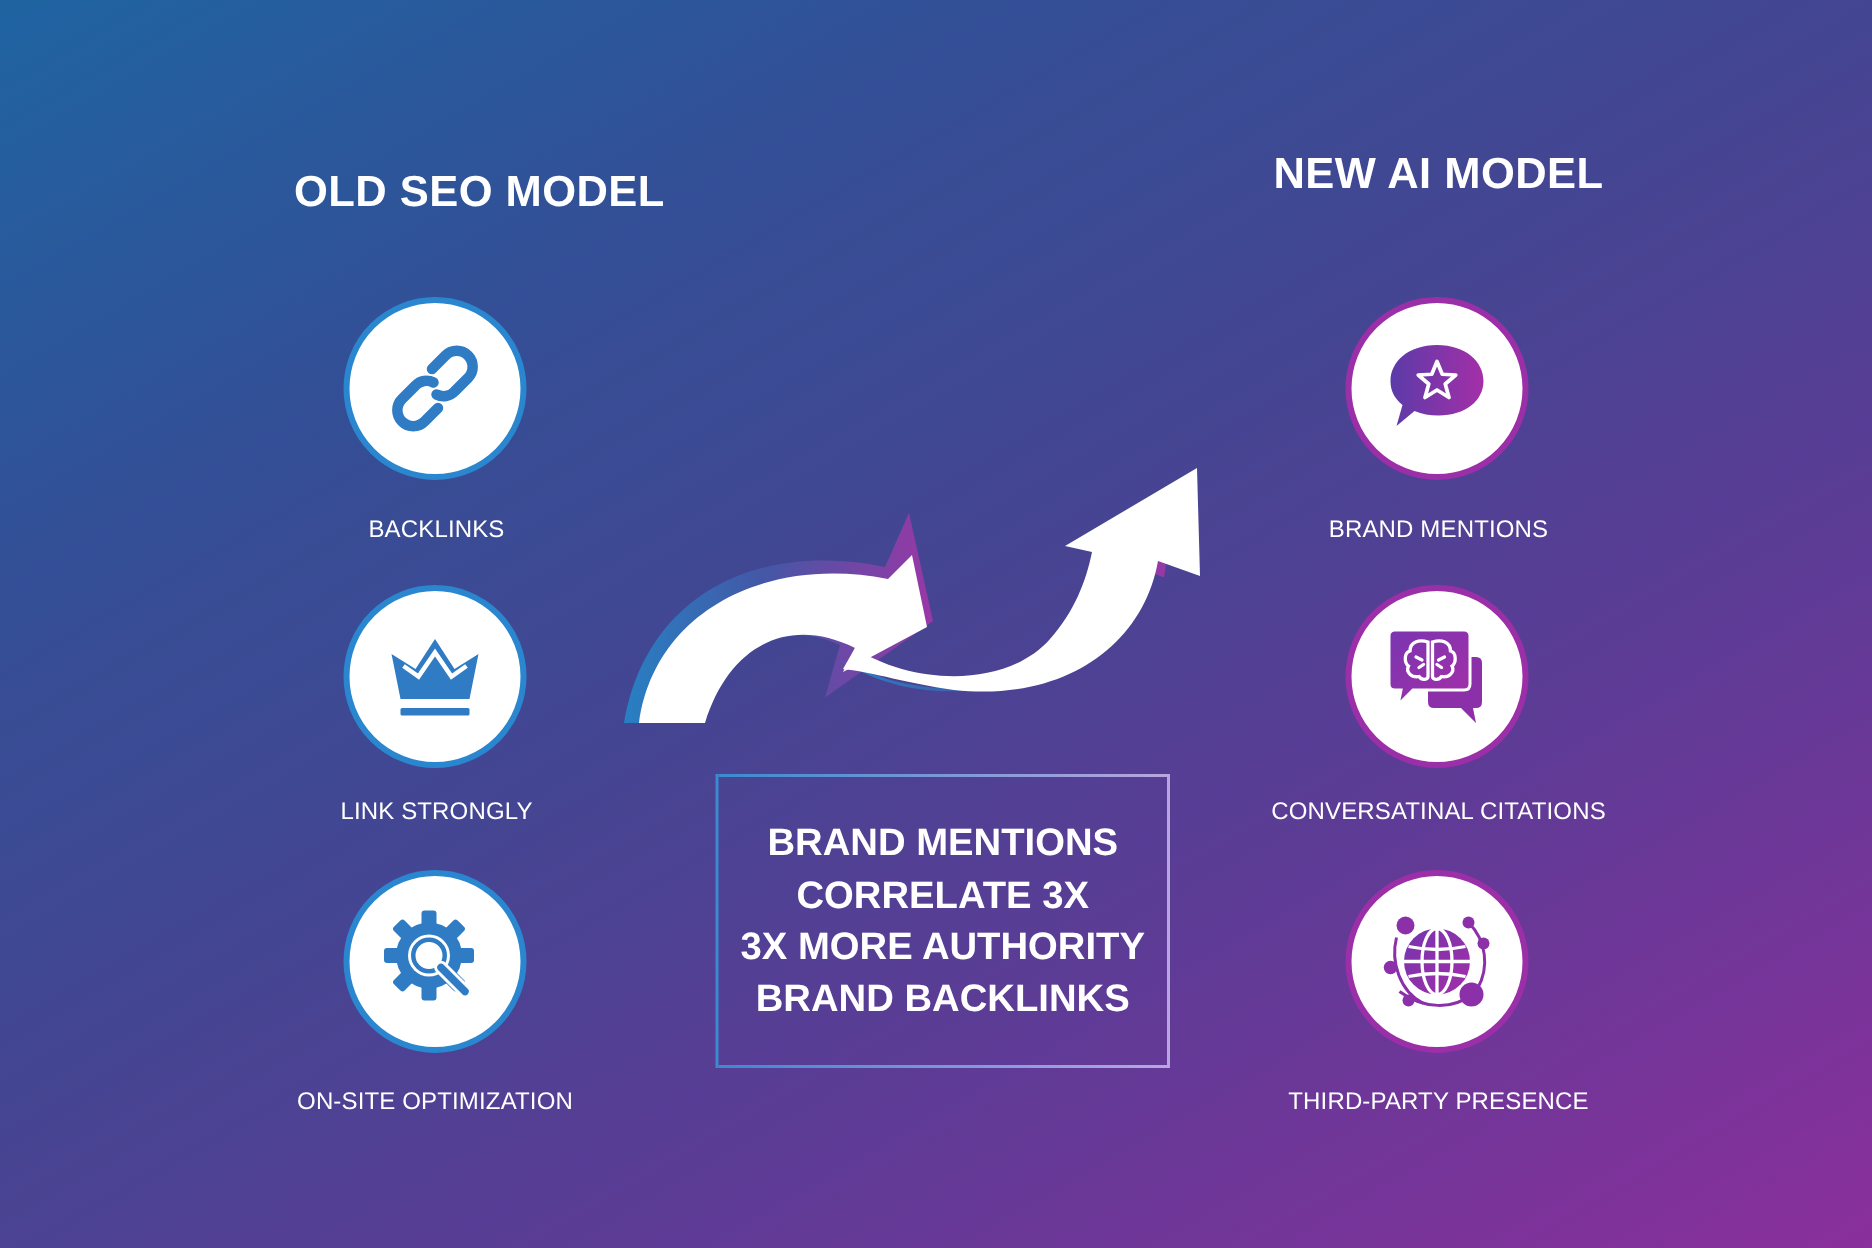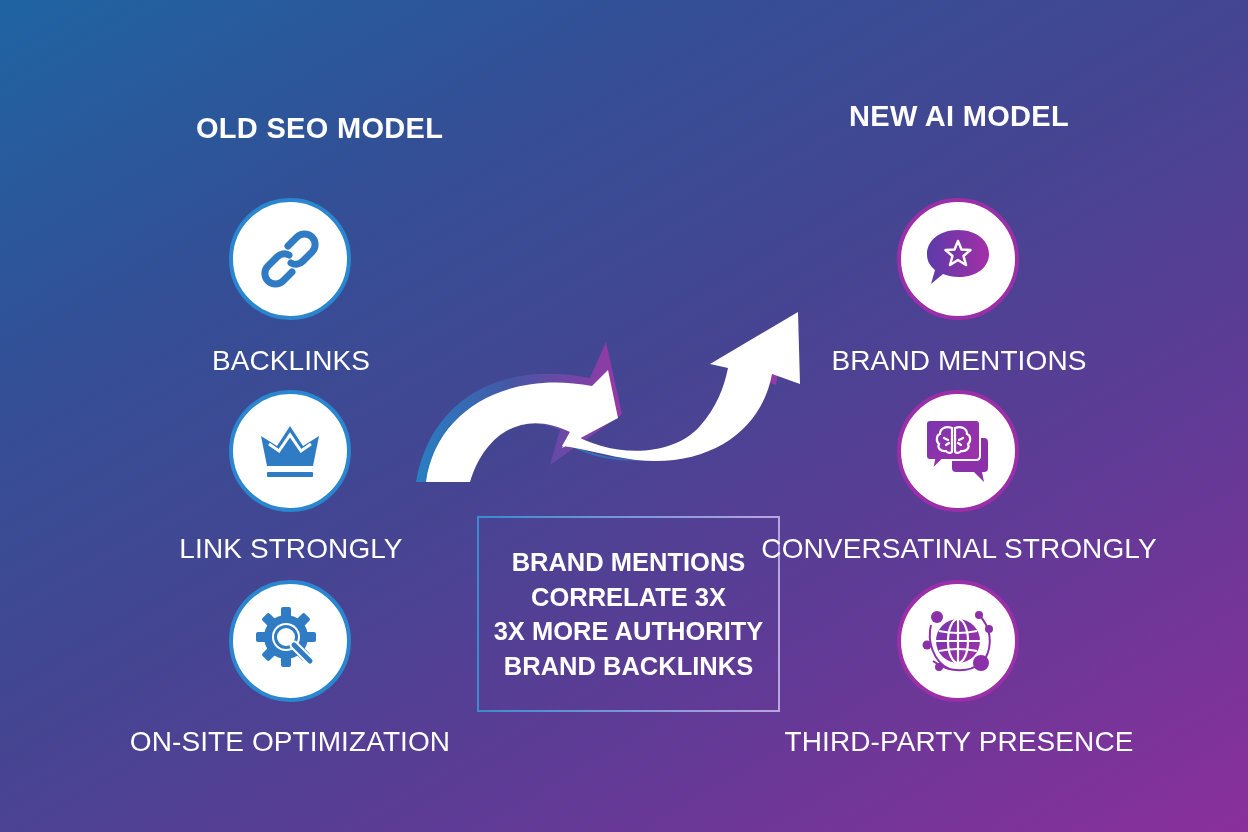--- a/index.html
+++ b/index.html
@@ -4,21 +4,21 @@
 <style>
   html,body{margin:0;padding:0;}
   body{width:1248px;height:832px;overflow:hidden;position:relative;
     font-family:"Liberation Sans","DejaVu Sans",sans-serif;
     background:linear-gradient(150deg,#1F64A2 0%,#334F96 25%,#454592 48%,#5E3B96 70%,#8A2F9C 100%);}
   .title{position:absolute;color:#fff;font-weight:bold;font-size:29px;letter-spacing:0.3px;white-space:nowrap;}
   .circle{position:absolute;width:122px;height:122px;border-radius:50%;background:#fff;box-sizing:border-box;}
   .circle.old{border:4px solid #2A86CE;}
   .circle.new{border:4px solid #9B2FA8;}
   .circle svg{position:absolute;left:50%;top:50%;transform:translate(-50%,-50%);}
-  .label{position:absolute;color:#fff;font-size:28px;white-space:nowrap;transform:translateX(-50%);letter-spacing:0.1px;}
+  .label{position:absolute;color:#fff;font-size:16px;white-space:nowrap;transform:translateX(-50%);letter-spacing:0.1px;}
   .callout{position:absolute;left:477px;top:516px;width:303px;height:196px;box-sizing:border-box;
     border:2px solid;border-image:linear-gradient(90deg,#3B8ACF,#B9A6E0) 1;
     display:flex;flex-direction:column;justify-content:center;align-items:center;}
   .callout span{display:block;color:#fff;font-weight:bold;font-size:25.5px;line-height:34.5px;text-align:center;white-space:nowrap;}
   .arrow{position:absolute;left:410px;top:290px;}
 </style>
 </head>
 <body>
 
 <div class="title" style="left:196px;top:112px;">OLD SEO MODEL</div>
@@ -114,21 +114,21 @@
         </defs>
       <path d="M30 22 L62 22 Q66 22 66 26 L66 52 Q66 56 62 56 L60 56 L62 66 L52 56 L34 56 Q30 56 30 52 Z" fill="#8C30AA"></path>
       <path d="M8 4 L54 4 Q58 4 58 8 L58 40 Q58 44 54 44 L20 44 L10 54 L12 44 L8 44 Q4 44 4 40 L4 8 Q4 4 8 4 Z" fill="url(#pg2)" stroke="#fff" stroke-width="2"></path>
       <g fill="none" stroke="#fff" stroke-width="2.2" stroke-linecap="round">
         <path d="M30 12 C24 10 18 12 18 18 C14 19 14 26 17 28 C15 32 19 36 24 35 C26 38 30 37 30 35 Z"></path>
         <path d="M33 12 C39 10 45 12 45 18 C49 19 49 26 46 28 C48 32 44 36 39 35 C37 38 33 37 33 35 Z"></path>
         <path d="M22 22 L26 24 M24 29 L27 27 M41 22 L37 24 M39 29 L36 27"></path>
       </g>
     </svg>
   </div>
-  <div class="label" style="left:959px;top:533px;">CONVERSATINAL STRONGLY</div>
+  <div class="label" style="left:959px;top:533px;">CONVERSATINAL CITATIONS</div>
 
   <div class="circle new" style="left:897px;top:580px;">
     <svg width="78" height="72" viewBox="0 0 78 72">
       <defs>
           <linearGradient id="pg3" x1="0" y1="0" x2="1" y2="1">
             <stop offset="0" stop-color="#7535AE"></stop>
             <stop offset="1" stop-color="#A22FA8"></stop>
           </linearGradient>
         </defs>
       <circle cx="39" cy="36" r="22" fill="url(#pg3)"></circle>

